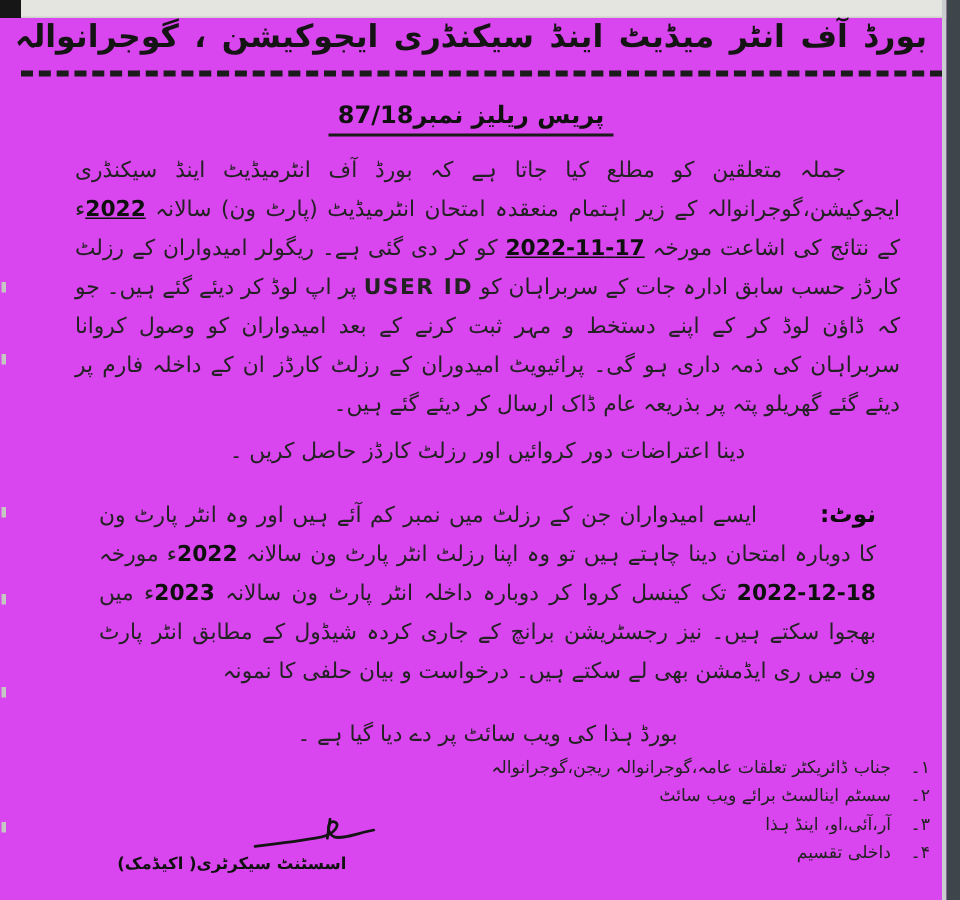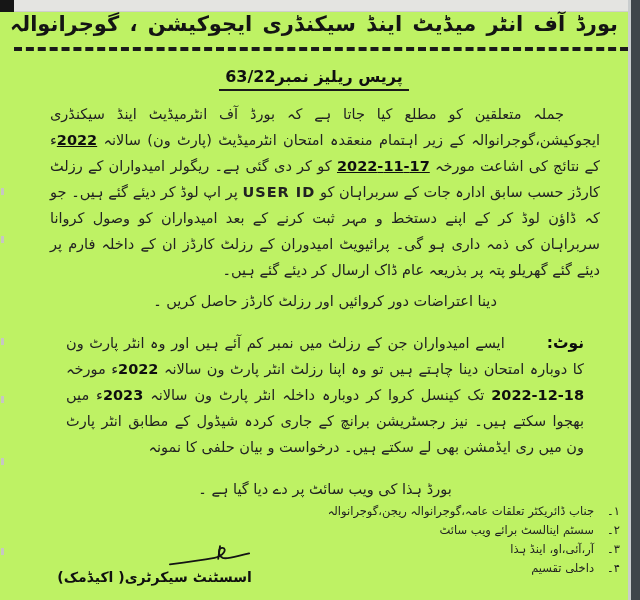--- a/index.html
+++ b/index.html
@@ -1,19 +1,19 @@
 <!DOCTYPE html>
 <html lang="ur"><head>
 <meta charset="utf-8">
 <style>
   html,body{margin:0;padding:0;}
   .page{
     position:relative;
     width:640px;height:600px;
-    background:#bef264;
+    background:#d946ef;
     overflow:hidden;
     font-family:"DejaVu Sans",sans-serif;
     color:#1e1e1e;
   }
   
   .edge-right{position:absolute;top:0;right:0;width:9px;height:600px;background:#3f464b;}
   .edge-right-soft{position:absolute;top:0;right:9px;width:3px;height:600px;background:#c9cdce;}
   .top-band{position:absolute;top:0;left:0;right:9px;height:11px;background:#e4e4e1;border-bottom:1px solid #cfcfcb;}
   .corner-black{position:absolute;top:0;left:0;width:14px;height:12px;background:#161616;}
   .speck{position:absolute;width:3px;height:7px;background:#c6c6c2;left:1px;}
@@ -63,21 +63,21 @@
     text-align:center;direction:rtl;
   }
   .sig-annot{font-size:8px;color:#3a3a3a;line-height:10px;}
   .sig-title{font-size:13.5px;font-weight:bold;color:#101010;letter-spacing:0.5px;}
 
   .sig-assistant{
     position:absolute;top:545px;left:52px;width:205px;
     text-align:center;direction:rtl;
   }
   .scribble{display:block;margin:0 6px 0 auto;}
-  .sig-assistant .sig-title{font-size:14px;}
+  .sig-assistant .sig-title{font-size:11px;}
 
   
   .copy-list{
     position:absolute;top:502px;right:20px;width:320px;
     direction:rtl;text-align:right;
   }
   .copy-heading{font-size:12.5px;font-weight:bold;color:#0e0e0e;margin-bottom:4px;}
   .copy-item{display:flex;direction:rtl;font-size:11.5px;line-height:19px;color:#222;}
   .copy-num{width:26px;flex:0 0 26px;}
   .copy-text{flex:1;}
@@ -95,21 +95,21 @@
   <div class="speck" style="top:236px"></div>
   <div class="speck" style="top:338px"></div>
   <div class="speck" style="top:396px"></div>
   <div class="speck" style="top:458px"></div>
   <div class="speck" style="top:548px"></div>
 
   <div class="doc-title">بورڈ آف انٹر میڈیٹ اینڈ سیکنڈری ایجوکیشن ، گوجرانوالہ</div>
   <div class="dash-rule"></div>
   <div class="press-line">
     <span class="press-inner">
-      <span>پریس ریلیز نمبر</span><span>63/22</span>
+      <span>پریس ریلیز نمبر</span><span>87/18</span>
     </span>
   </div>
 
   <div class="body-flow">
     <p class="para"><span>جملہ متعلقین کو مطلع کیا جاتا ہے کہ بورڈ آف انٹرمیڈیٹ اینڈ سیکنڈری ایجوکیشن،گوجرانوالہ کے زیر اہتمام منعقدہ امتحان انٹرمیڈیٹ (پارٹ ون) سالانہ </span><span class="bu">2022</span><span>ء کے نتائج کی اشاعت مورخہ </span><span class="bu">17-11-2022</span><span> کو کر دی گئی ہے۔ ریگولر امیدواران کے رزلٹ کارڈز حسب سابق ادارہ جات کے سربراہان کو </span><span class="latin-b">USER ID</span><span> پر اپ لوڈ کر دیئے گئے ہیں۔ جو کہ ڈاؤن لوڈ کر کے اپنے دستخط و مہر ثبت کرنے کے بعد امیدواران کو وصول کروانا سربراہان کی ذمہ داری ہو گی۔ پرائیویٹ امیدوران کے رزلٹ کارڈز ان کے داخلہ فارم پر دیئے گئے گھریلو پتہ پر بذریعہ عام ڈاک ارسال کر دیئے گئے ہیں۔</span></p>
 
     <p class="centered-line">دینا اعتراضات دور کروائیں اور رزلٹ کارڈز حاصل کریں ۔</p>
 
     <p class="para-note"><span class="note-label">نوٹ:</span><span class="note-gap"></span><span>ایسے امیدواران جن کے رزلٹ میں نمبر کم آئے ہیں اور وہ انٹر پارٹ ون کا دوبارہ امتحان دینا چاہتے ہیں تو وہ اپنا رزلٹ انٹر پارٹ ون سالانہ </span><span class="b">2022</span><span>ء مورخہ </span><span class="b">18-12-2022</span><span> تک کینسل کروا کر دوبارہ داخلہ انٹر پارٹ ون سالانہ </span><span class="b">2023</span><span>ء میں بھجوا سکتے ہیں۔ نیز رجسٹریشن برانچ کے جاری کردہ شیڈول کے مطابق انٹر پارٹ ون میں ری ایڈمشن بھی لے سکتے ہیں۔ درخواست و بیان حلفی کا نمونہ</span></p>
     <p class="centered-line">بورڈ ہذا کی ویب سائٹ پر دے دیا گیا ہے ۔</p>

